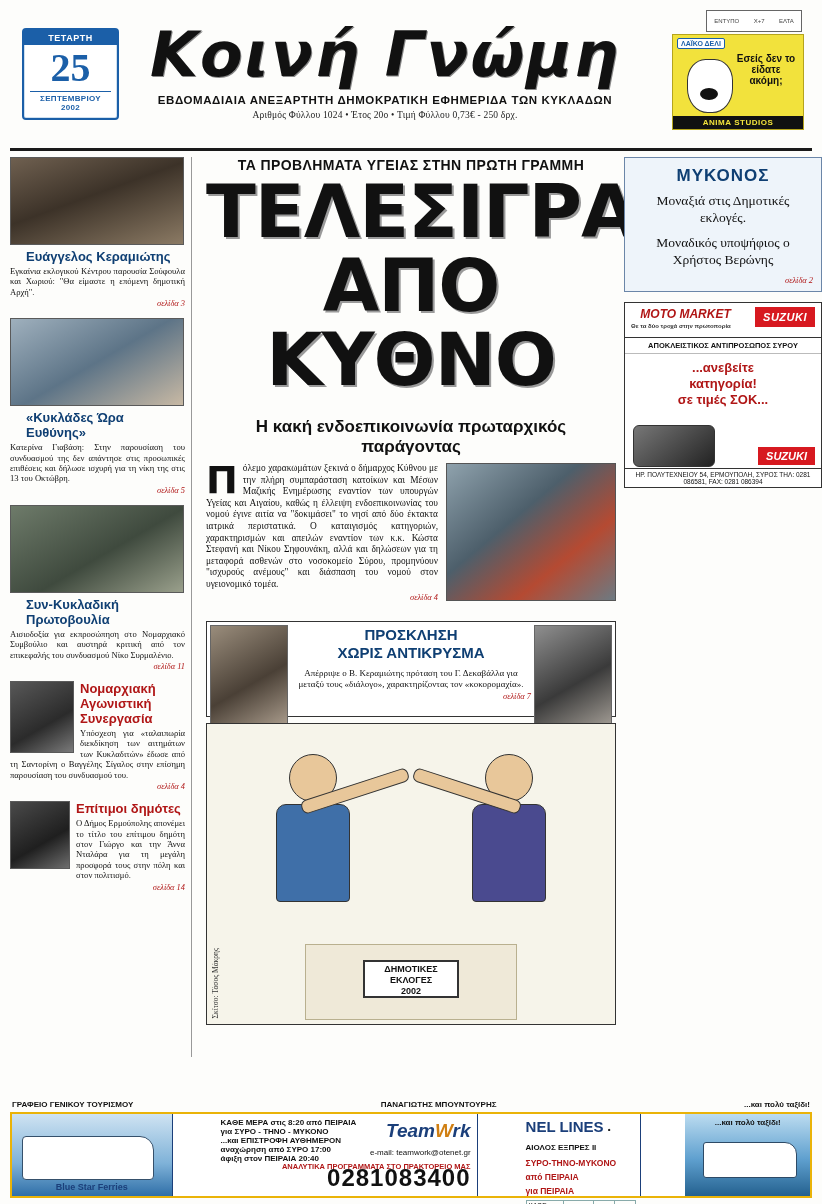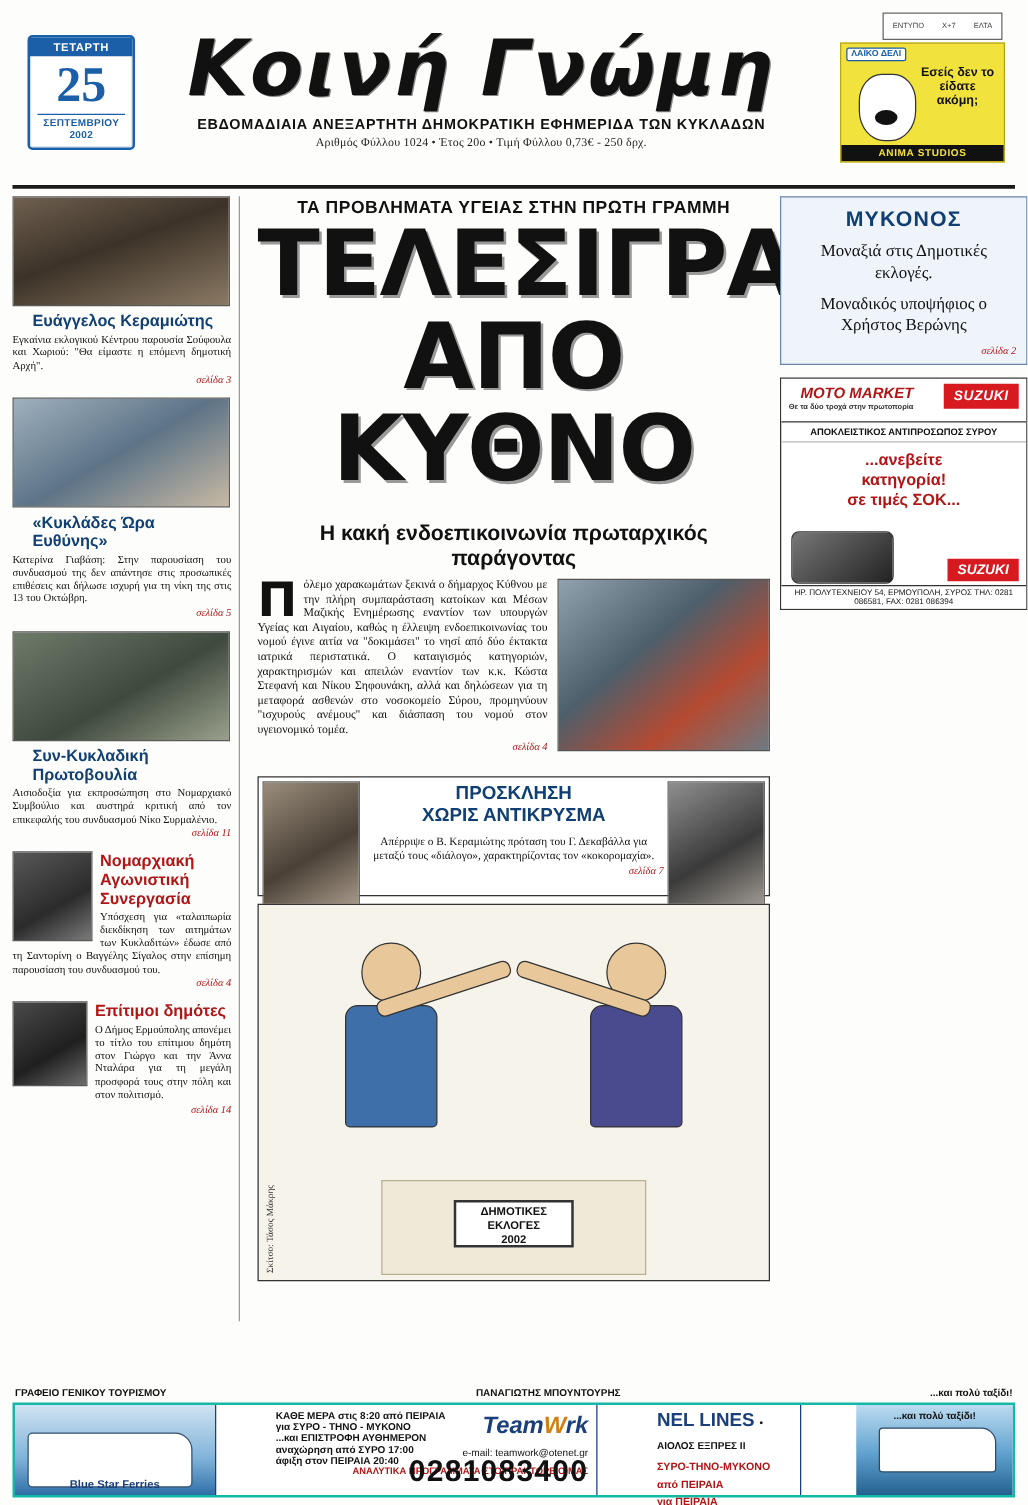--- a/index.html
+++ b/index.html
@@ -14,21 +14,21 @@
     box-sizing:border-box;
     background:#fdfdfb;
     padding:8px 10px 6px 10px;
   }
   
   .masthead{
     position:relative;height:140px;
     border-bottom:3px solid #1a1a1a;
   }
   .date-badge{
-    position:absolute;left:12px;top:20px;width:86px;height:92px;
+    position:absolute;left:12px;top:20px;width:97px;height:92px;
     border:2px solid #1b5fa8;border-radius:4px;background:#ffffff;
     text-align:center;box-sizing:border-box;
     box-shadow:0 0 0 1px #cfe0ef inset;
   }
   .date-badge .dow{
     background:#1b5fa8;color:#fff;font-size:9px;font-weight:bold;
     letter-spacing:.5px;padding:3px 0 2px 0;font-family:"Liberation Sans",sans-serif;
   }
   .date-badge .dnum{
     color:#1b5fa8;font-size:40px;font-weight:bold;line-height:42px;
@@ -251,22 +251,22 @@
     position:absolute;left:8px;bottom:20px;width:80px;height:40px;
     background:linear-gradient(140deg,#777,#222);border-radius:6px;border:1px solid #333;
   }
   .moto .addr{
     position:absolute;left:0;bottom:0;width:100%;font-size:6.5px;text-align:center;
     font-family:"Liberation Sans",sans-serif;border-top:1px solid #333;padding:2px 0;
     background:#fff;color:#111;
   }
   
   .bottom{
-    position:absolute;left:10px;right:10px;bottom:6px;height:76px;
-    border:2px solid #14b8a6;box-sizing:border-box;background:#fff;
+    position:absolute;left:10px;right:10px;bottom:6px;height:86px;
+    border:2px solid #eab308;box-sizing:border-box;background:#fff;
     display:flex;
     gap:44px;
   }
   .bheader{
     position:absolute;left:0;top:-14px;width:100%;height:13px;
     display:flex;justify-content:space-between;font-size:8px;font-weight:bold;
     font-family:"Liberation Sans",sans-serif;color:#111;
   }
   .ad-ferry{
     width:164px;border-right:1px solid #1b3f7a;position:relative;

